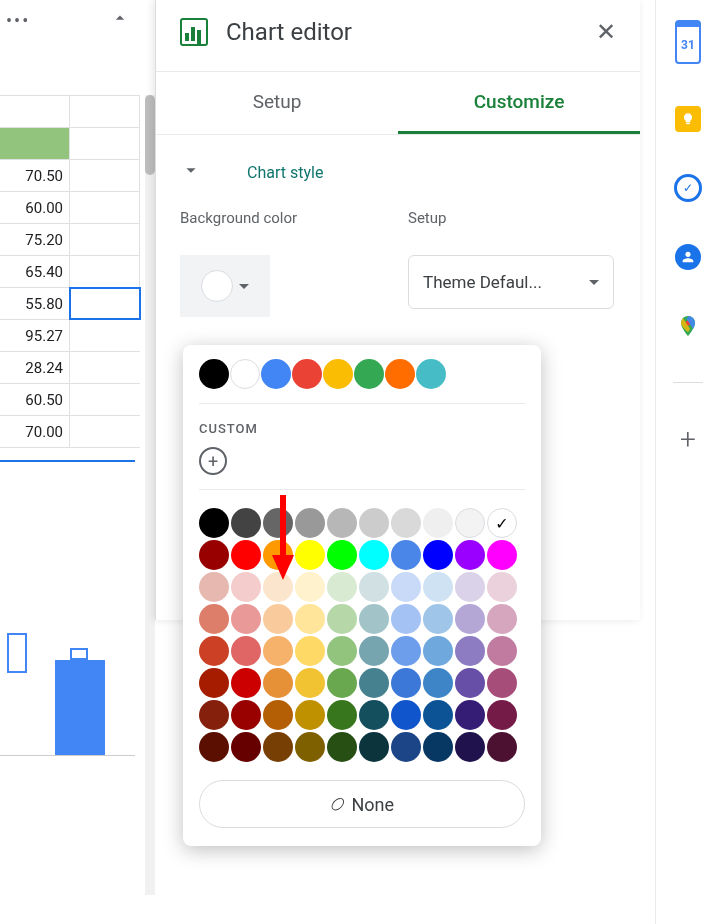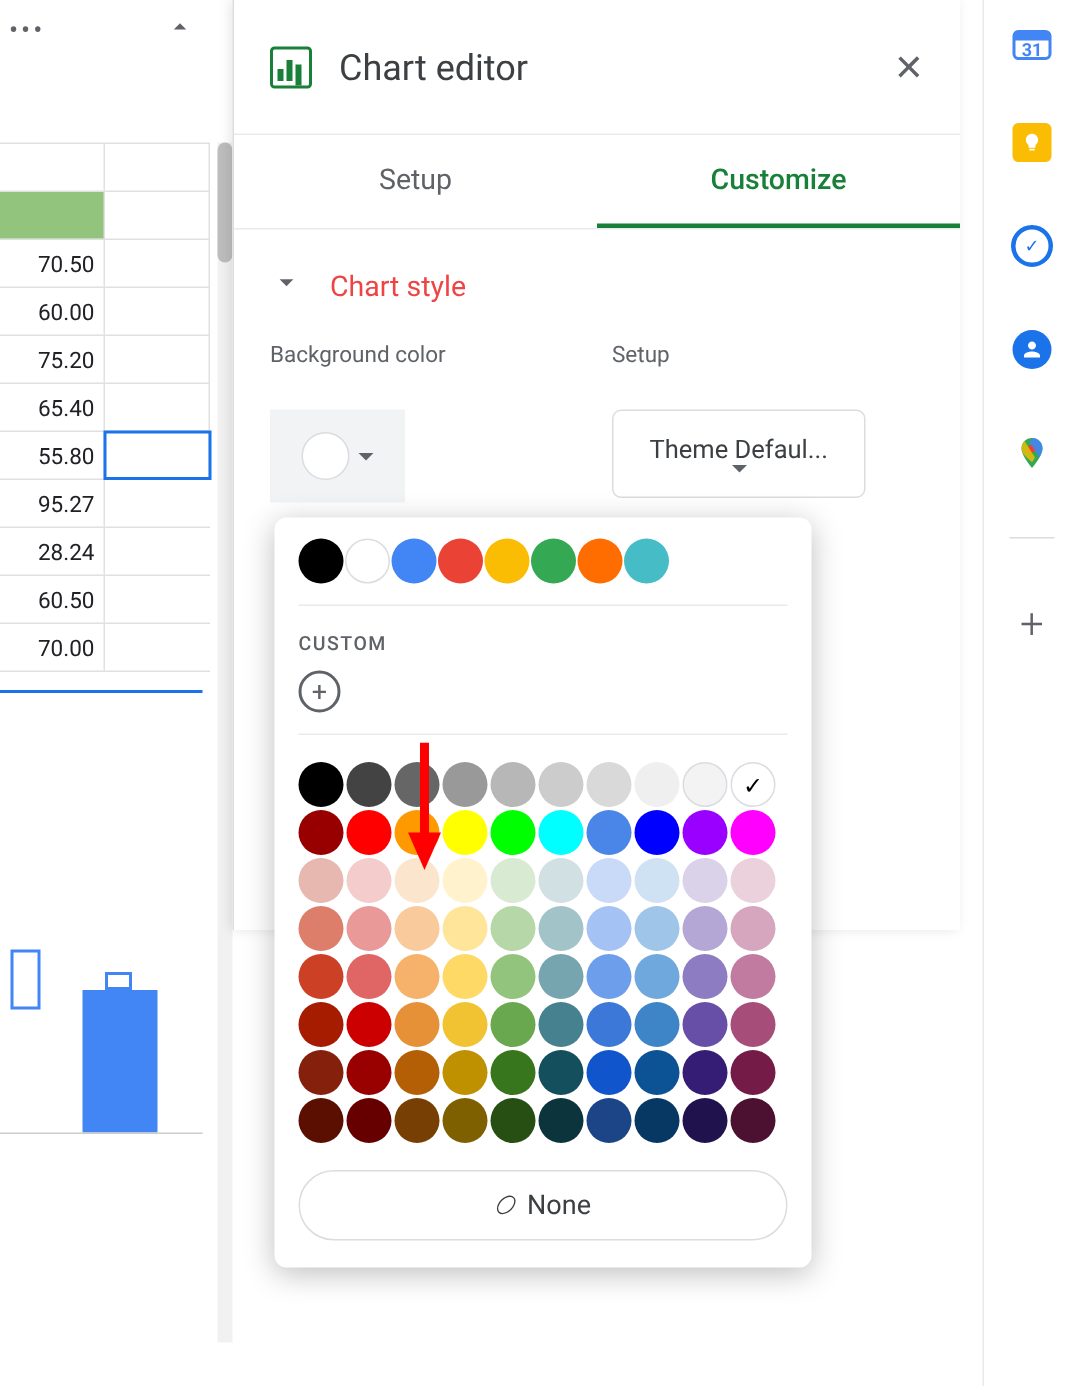--- a/index.html
+++ b/index.html
@@ -134,24 +134,24 @@
       left: 155px;
       top: 0;
       width: 485px;
       height: 620px;
       background: #fff;
       border-left: 1px solid #dadce0;
       box-shadow: -2px 0 8px rgba(0,0,0,0.1);
     }
     .editor-header {
       display: flex;
-      align-items: center;
+      align-items: flex-start;
       padding: 18px 24px;
       border-bottom: 1px solid #e8eaed;
-      height: 90px;
+      height: 72px;
     }
     .chart-icon {
       width: 28px;
       height: 28px;
       border: 2.5px solid #188038;
       border-radius: 3px;
       position: relative;
       margin-right: 18px;
     }
     .chart-icon::before {
@@ -202,22 +202,23 @@
     .section-header {
       display: flex;
       align-items: center;
       padding: 24px;
       gap: 18px;
     }
     .chevron-down {
       color: #5f6368;
     }
     .section-title {
-      font-size: 19px;
-      color: #ef4444;
+      font-size: 16px;
+      color: #0f766e;
+      margin-left: 27px;
     }
     
     .controls-row {
       display: flex;
       padding: 0 24px;
       gap: 20px;
     }
     .control-group { flex: 1; }
     .control-label {
       font-size: 15px;
@@ -250,22 +251,21 @@
     .font-select {
       border: 1px solid #dadce0;
       border-radius: 6px;
       padding: 16px 14px;
       font-size: 17px;
       color: #3c4043;
       display: flex;
       align-items: center;
       justify-content: space-between;
       cursor: pointer;
-      width: 169px;
-      flex-direction: column;
+      width: 206px;
     }
     
     
     .color-picker {
       position: absolute;
       left: 183px;
       top: 345px;
       width: 358px;
       background: #fff;
       border-radius: 8px;
@@ -385,21 +385,21 @@
       justify-content: center;
     }
     .calendar-icon {
       background: #fff;
       border: 2px solid #4285f4;
       border-radius: 4px;
       border-top: 7px solid #4285f4;
       color: #4285f4;
       font-size: 12px;
       font-weight: bold;
-      width: 26px; height: 20px;
+      width: 26px; height: 44px;
     }
     .keep-icon {
       background: #fbbc04;
       border-radius: 4px;
       color: #fff;
       font-size: 16px;
       width: 26px; height: 26px;
     }
     .tasks-icon {
       color: #1a73e8;

